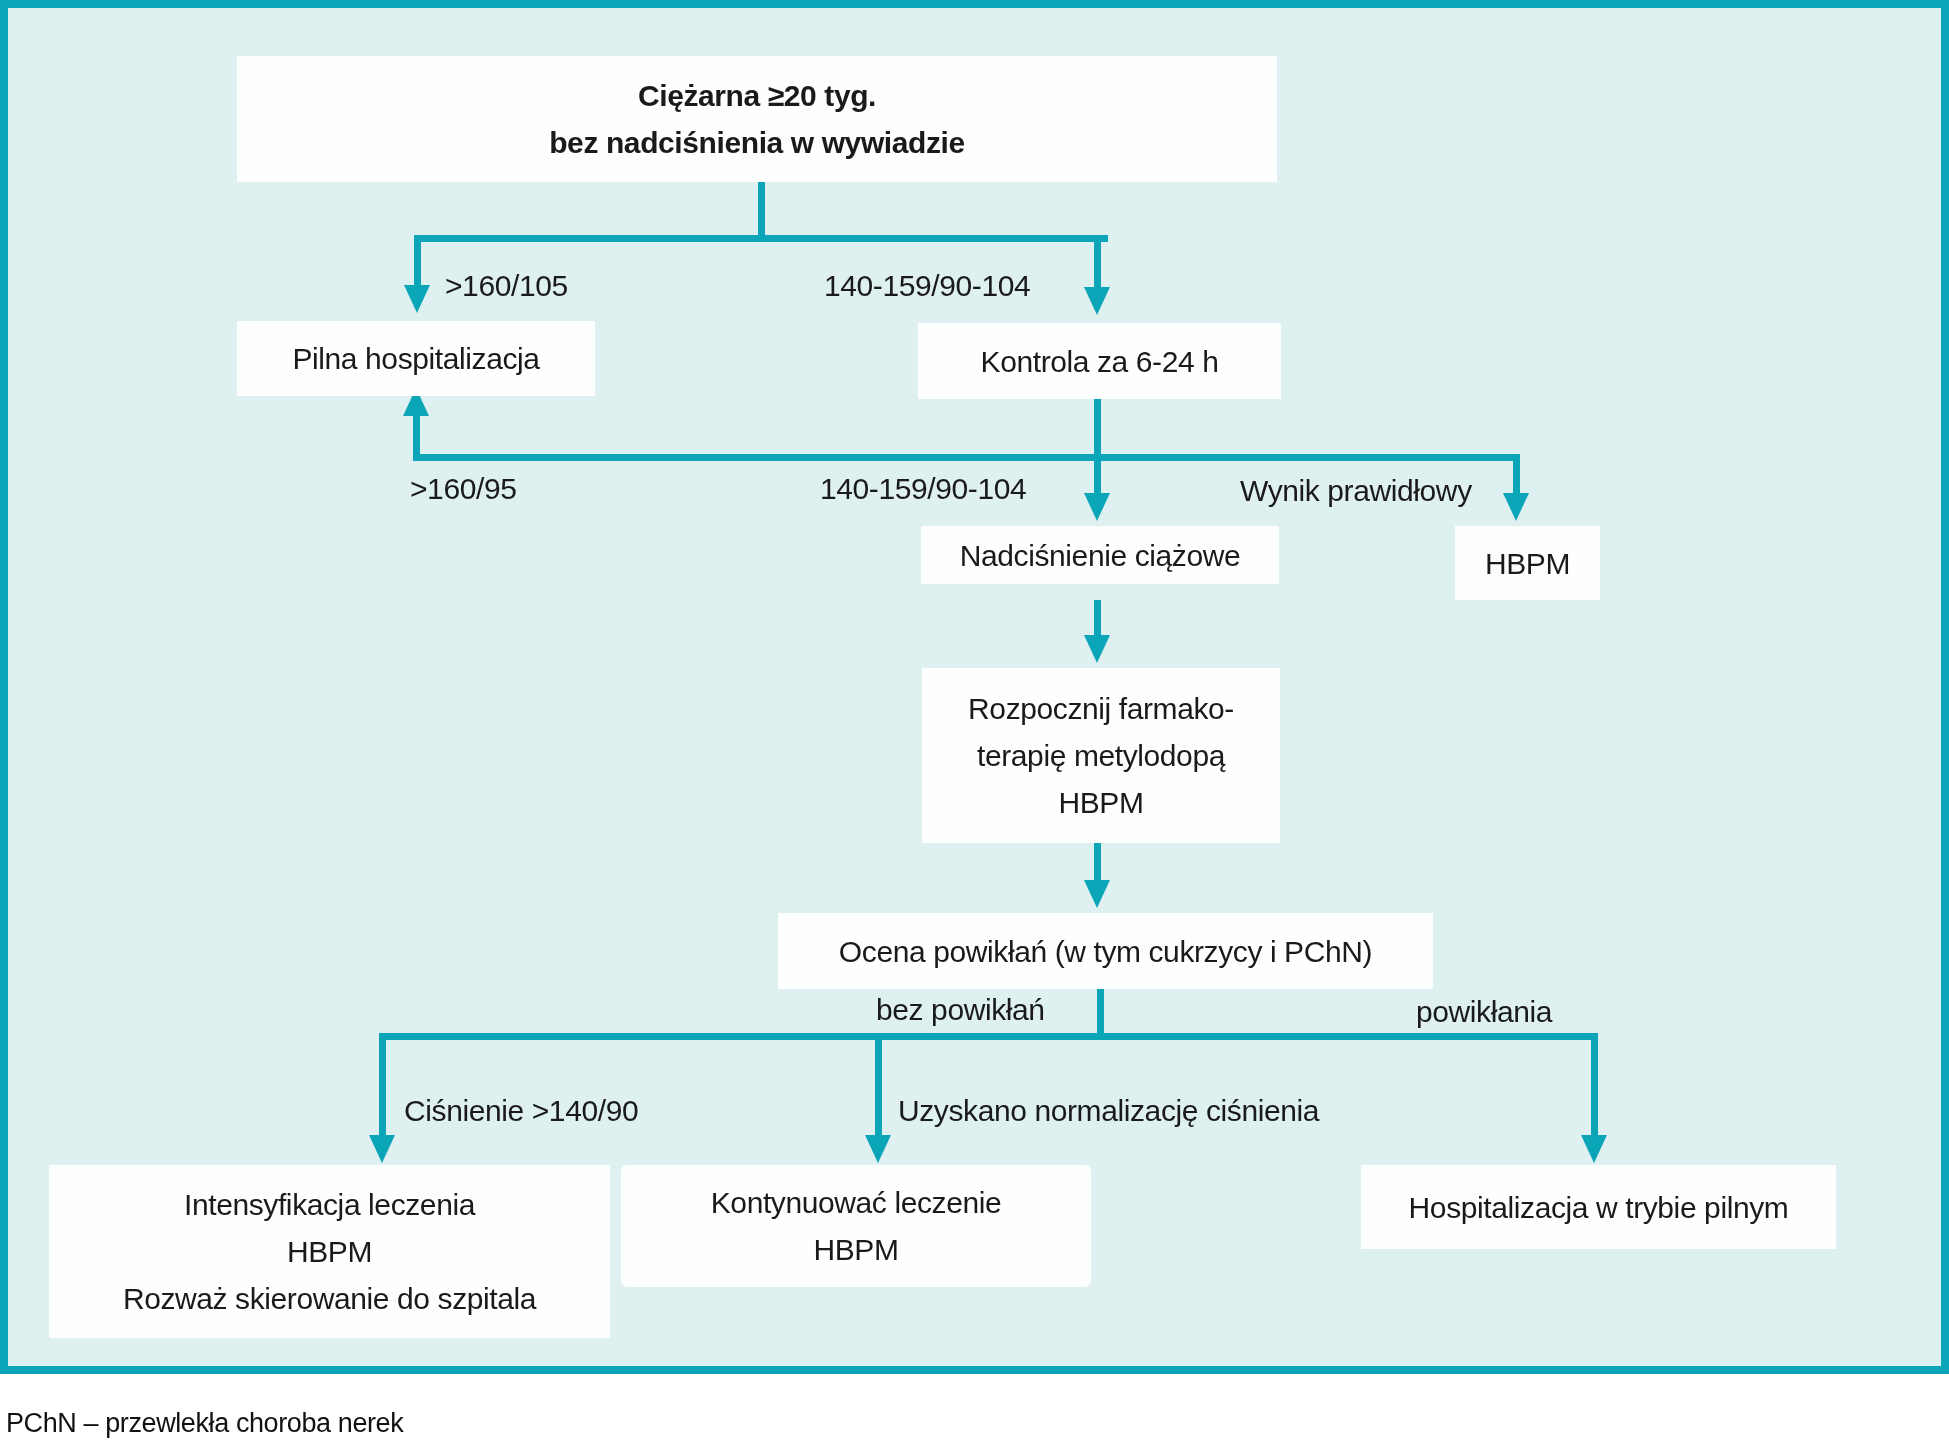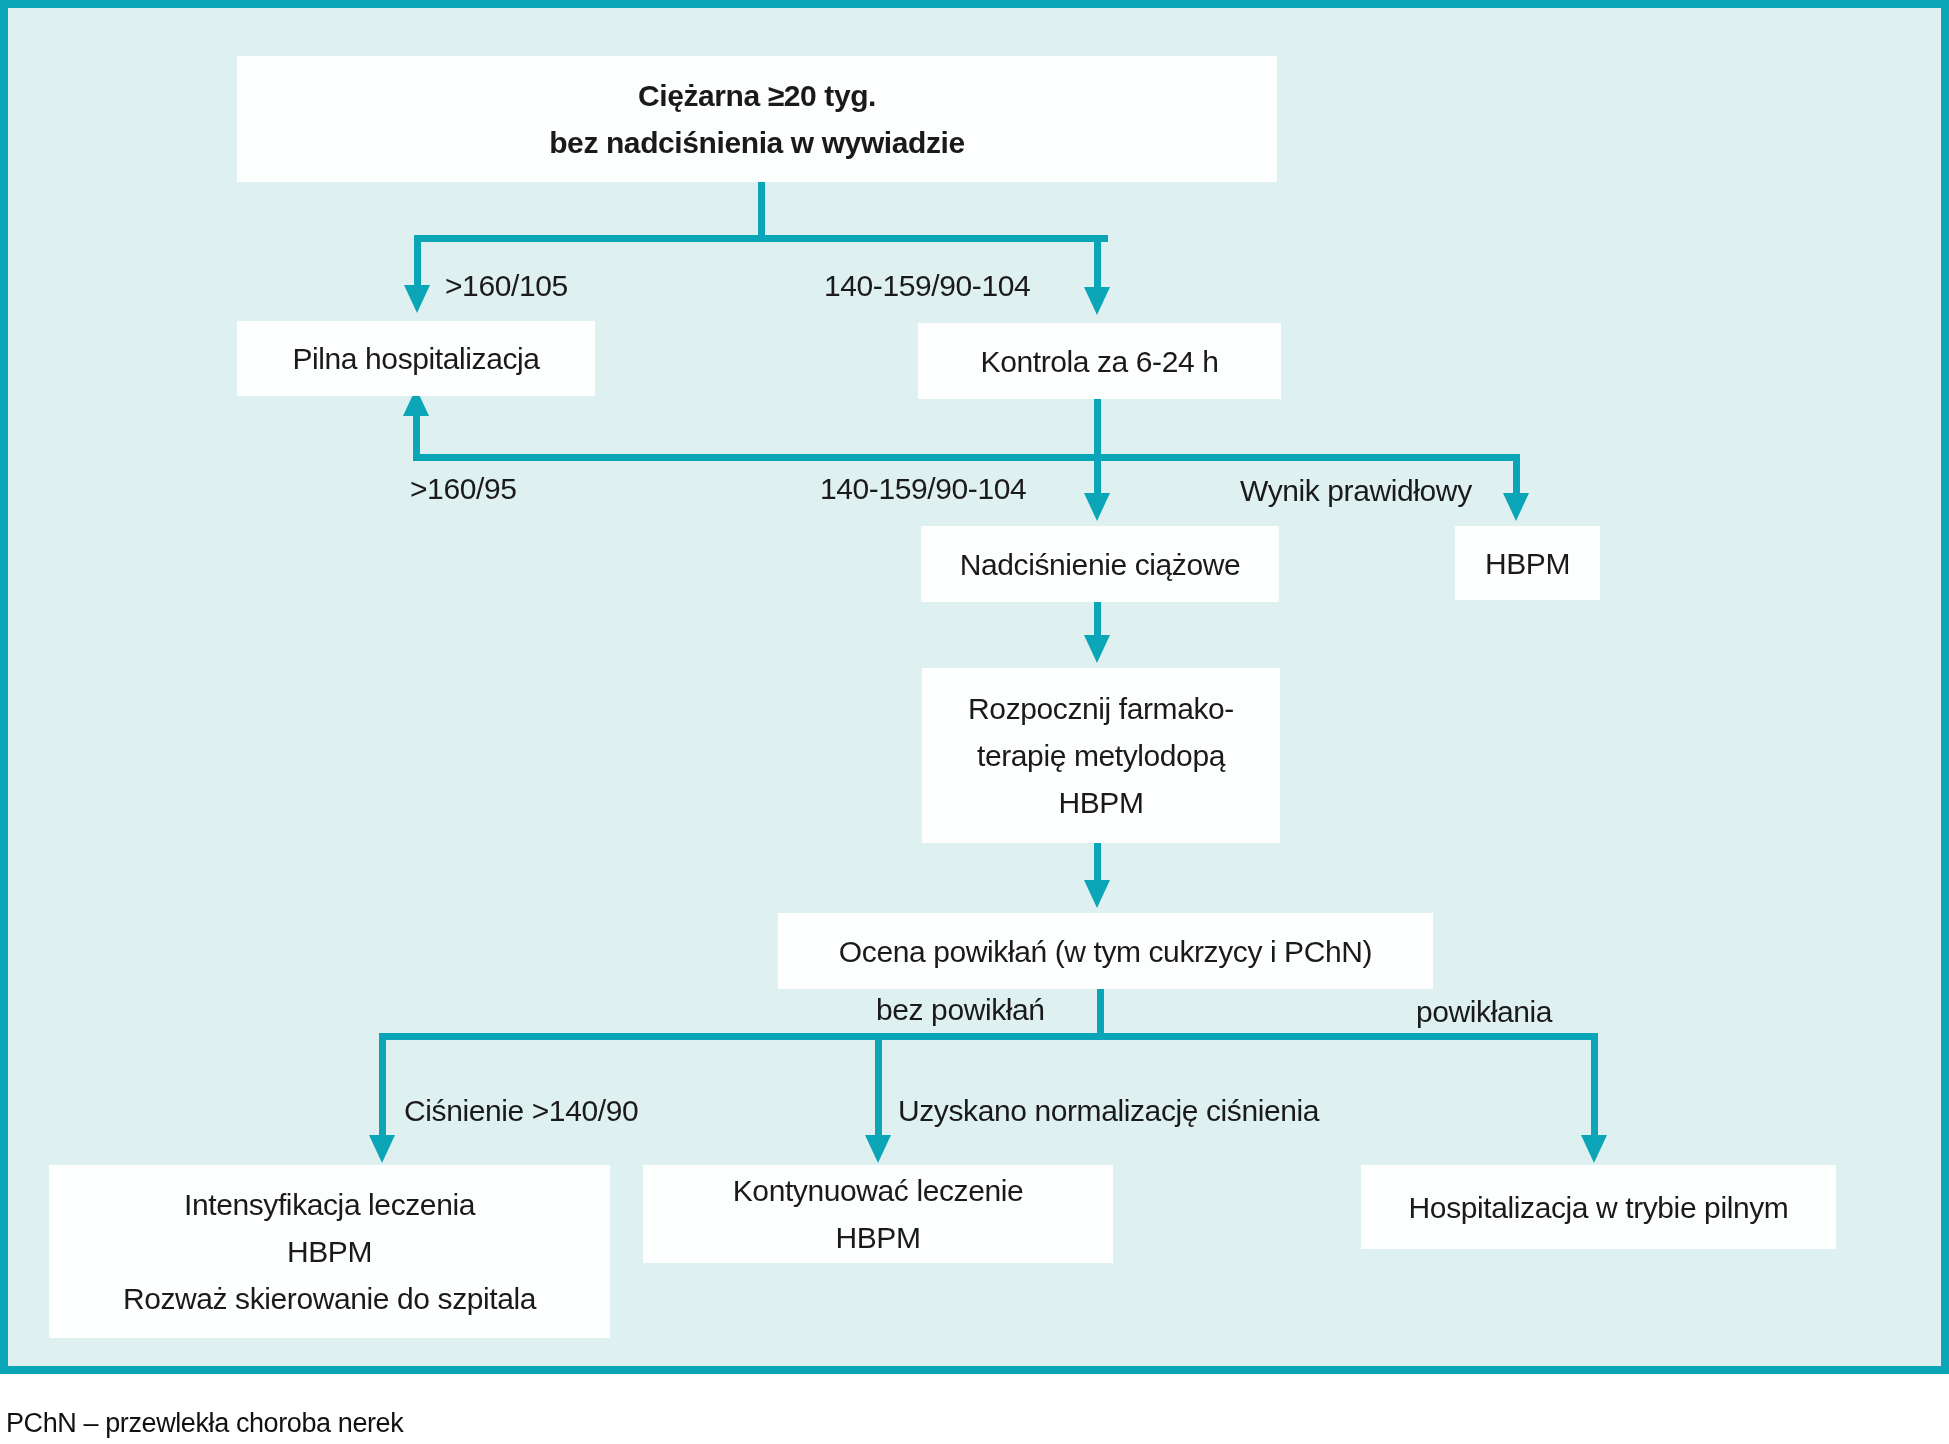--- a/index.html
+++ b/index.html
@@ -103,21 +103,21 @@
     </div>
 
     <div class="node" style="left:229px; top:313px; width:358px; height:75px;">
       <div>Pilna hospitalizacja</div>
     </div>
 
     <div class="node" style="left:910px; top:315px; width:363px; height:76px;">
       <div>Kontrola za 6-24 h</div>
     </div>
 
-    <div class="node" style="left:913px; top:518px; width:358px; height:76px;">
+    <div class="node" style="left:913px; top:518px; width:358px; height:58px;">
       <div>Nadciśnienie ciążowe</div>
     </div>
 
     <div class="node" style="left:1447px; top:518px; width:145px; height:74px;">
       <div>HBPM</div>
     </div>
 
     <div class="node" style="left:914px; top:660px; width:358px; height:175px;">
       <div>Rozpocznij farmako-</div>
       <div>terapię metylodopą</div>
@@ -127,21 +127,21 @@
     <div class="node" style="left:770px; top:905px; width:655px; height:76px;">
       <div>Ocena powikłań (w tym cukrzycy i PChN)</div>
     </div>
 
     <div class="node" style="left:41px; top:1157px; width:561px; height:173px;">
       <div>Intensyfikacja leczenia</div>
       <div>HBPM</div>
       <div>Rozważ skierowanie do szpitala</div>
     </div>
 
-    <div class="node" style="left:635px; top:1157px; width:470px; height:98px;">
+    <div class="node" style="left:613px; top:1157px; width:470px; height:122px;border-radius:6px;">
       <div>Kontynuować leczenie</div>
       <div>HBPM</div>
     </div>
 
     <div class="node" style="left:1353px; top:1157px; width:475px; height:84px;">
       <div>Hospitalizacja w trybie pilnym</div>
     </div>
 
     <div class="lbl" style="left:437px;  top:261px;">&gt;160/105</div>
     <div class="lbl" style="left:816px;  top:261px;">140-159/90-104</div>

